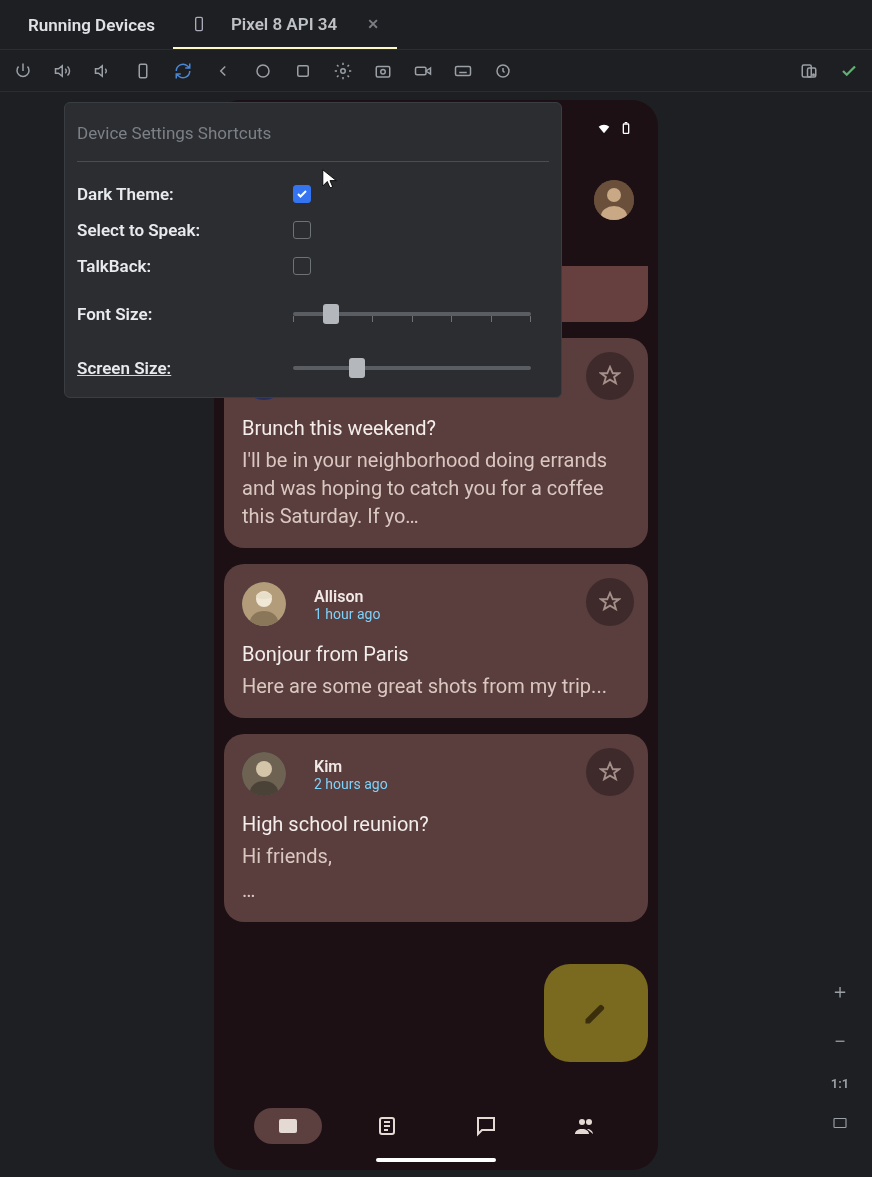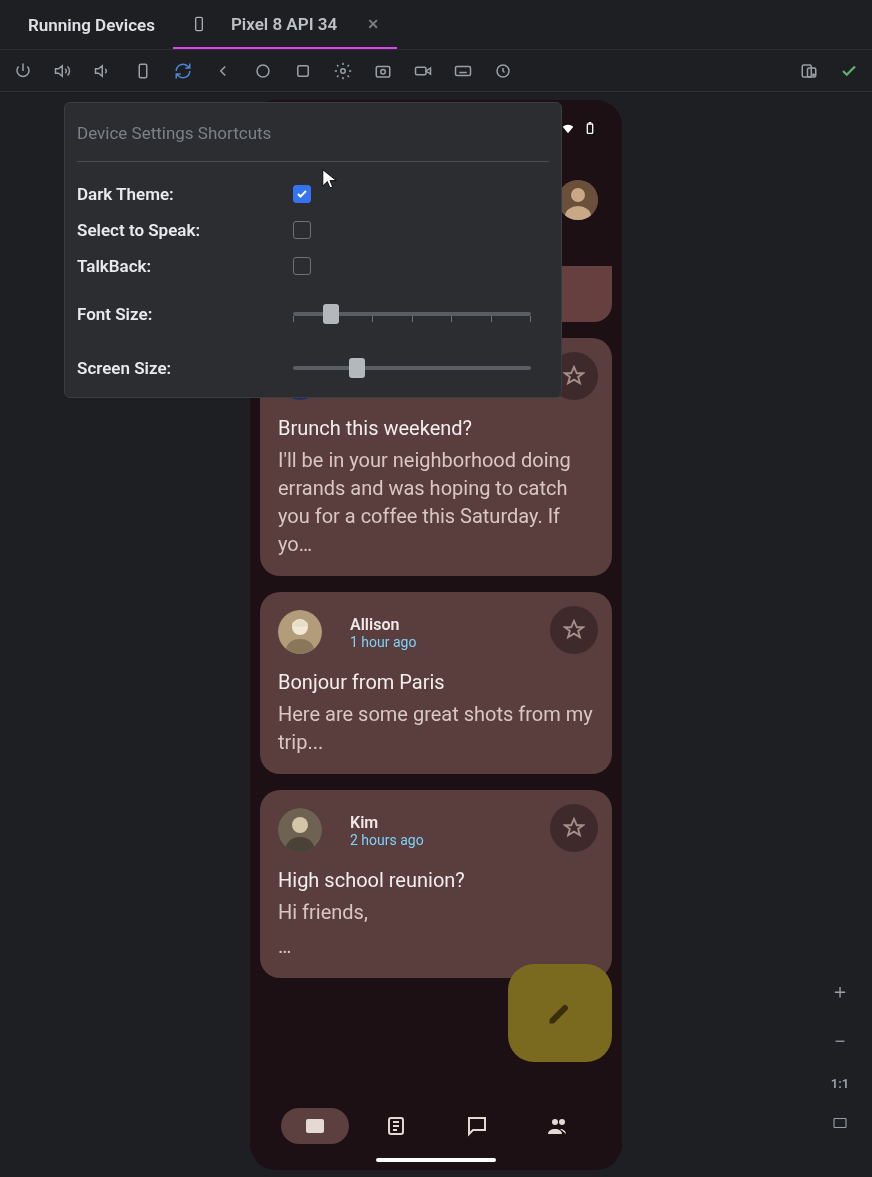--- a/index.html
+++ b/index.html
@@ -26,21 +26,21 @@
   align-items: center;
   padding: 0 18px;
   height: 100%;
   color: #bec1c6;
   font-size: 17px;
   font-weight: 600;
   gap: 8px;
 }
 .tab.inactive { color: #dfe1e5; }
 .tab.active {
-  border-bottom: 2px solid #d946ef;
+  border-bottom: 2px solid #fef9c3;
   gap: 24px;
 }
 .tab .close-x { color: #7a7d82; font-size: 14px; margin-left: 6px; cursor: pointer; }
 .device-icon-small { width: 16px; height: 16px; }
 
 
 .toolbar {
   display: flex;
   align-items: center;
   height: 42px;
@@ -60,21 +60,21 @@
 .tb-icon.check { color: #5fb26f; }
 
 
 .device-area {
   position: relative;
   display: flex;
   justify-content: center;
   padding-top: 8px;
 }
 .phone {
-  width: 372px;
+  width: 444px;
   height: 1070px;
   background: #1c1014;
   border-radius: 26px;
   position: relative;
   overflow: hidden;
 }
 
 
 .status-bar {
   position: absolute;
@@ -564,21 +564,21 @@
           <span></span>
           <span></span>
           <span></span>
           <span></span>
           <span></span>
           <span></span>
         </div>
       <div class="slider-thumb" id="font-thumb" style="left: 16%;"></div>
     </div>
   </div>
-  <div class="popup-row" style="margin-top:14px;">
+  <div class="popup-row" style="margin-top:14px;text-decoration:underline;">
     <div class="popup-label">Screen Size:</div>
     <div class="slider">
       <div class="slider-track"></div>
       <div class="slider-thumb" id="screen-thumb" style="left: 27%;"></div>
     </div>
   </div>
 </div>
 
 <div class="cursor">
   <svg viewBox="0 0 20 26">

